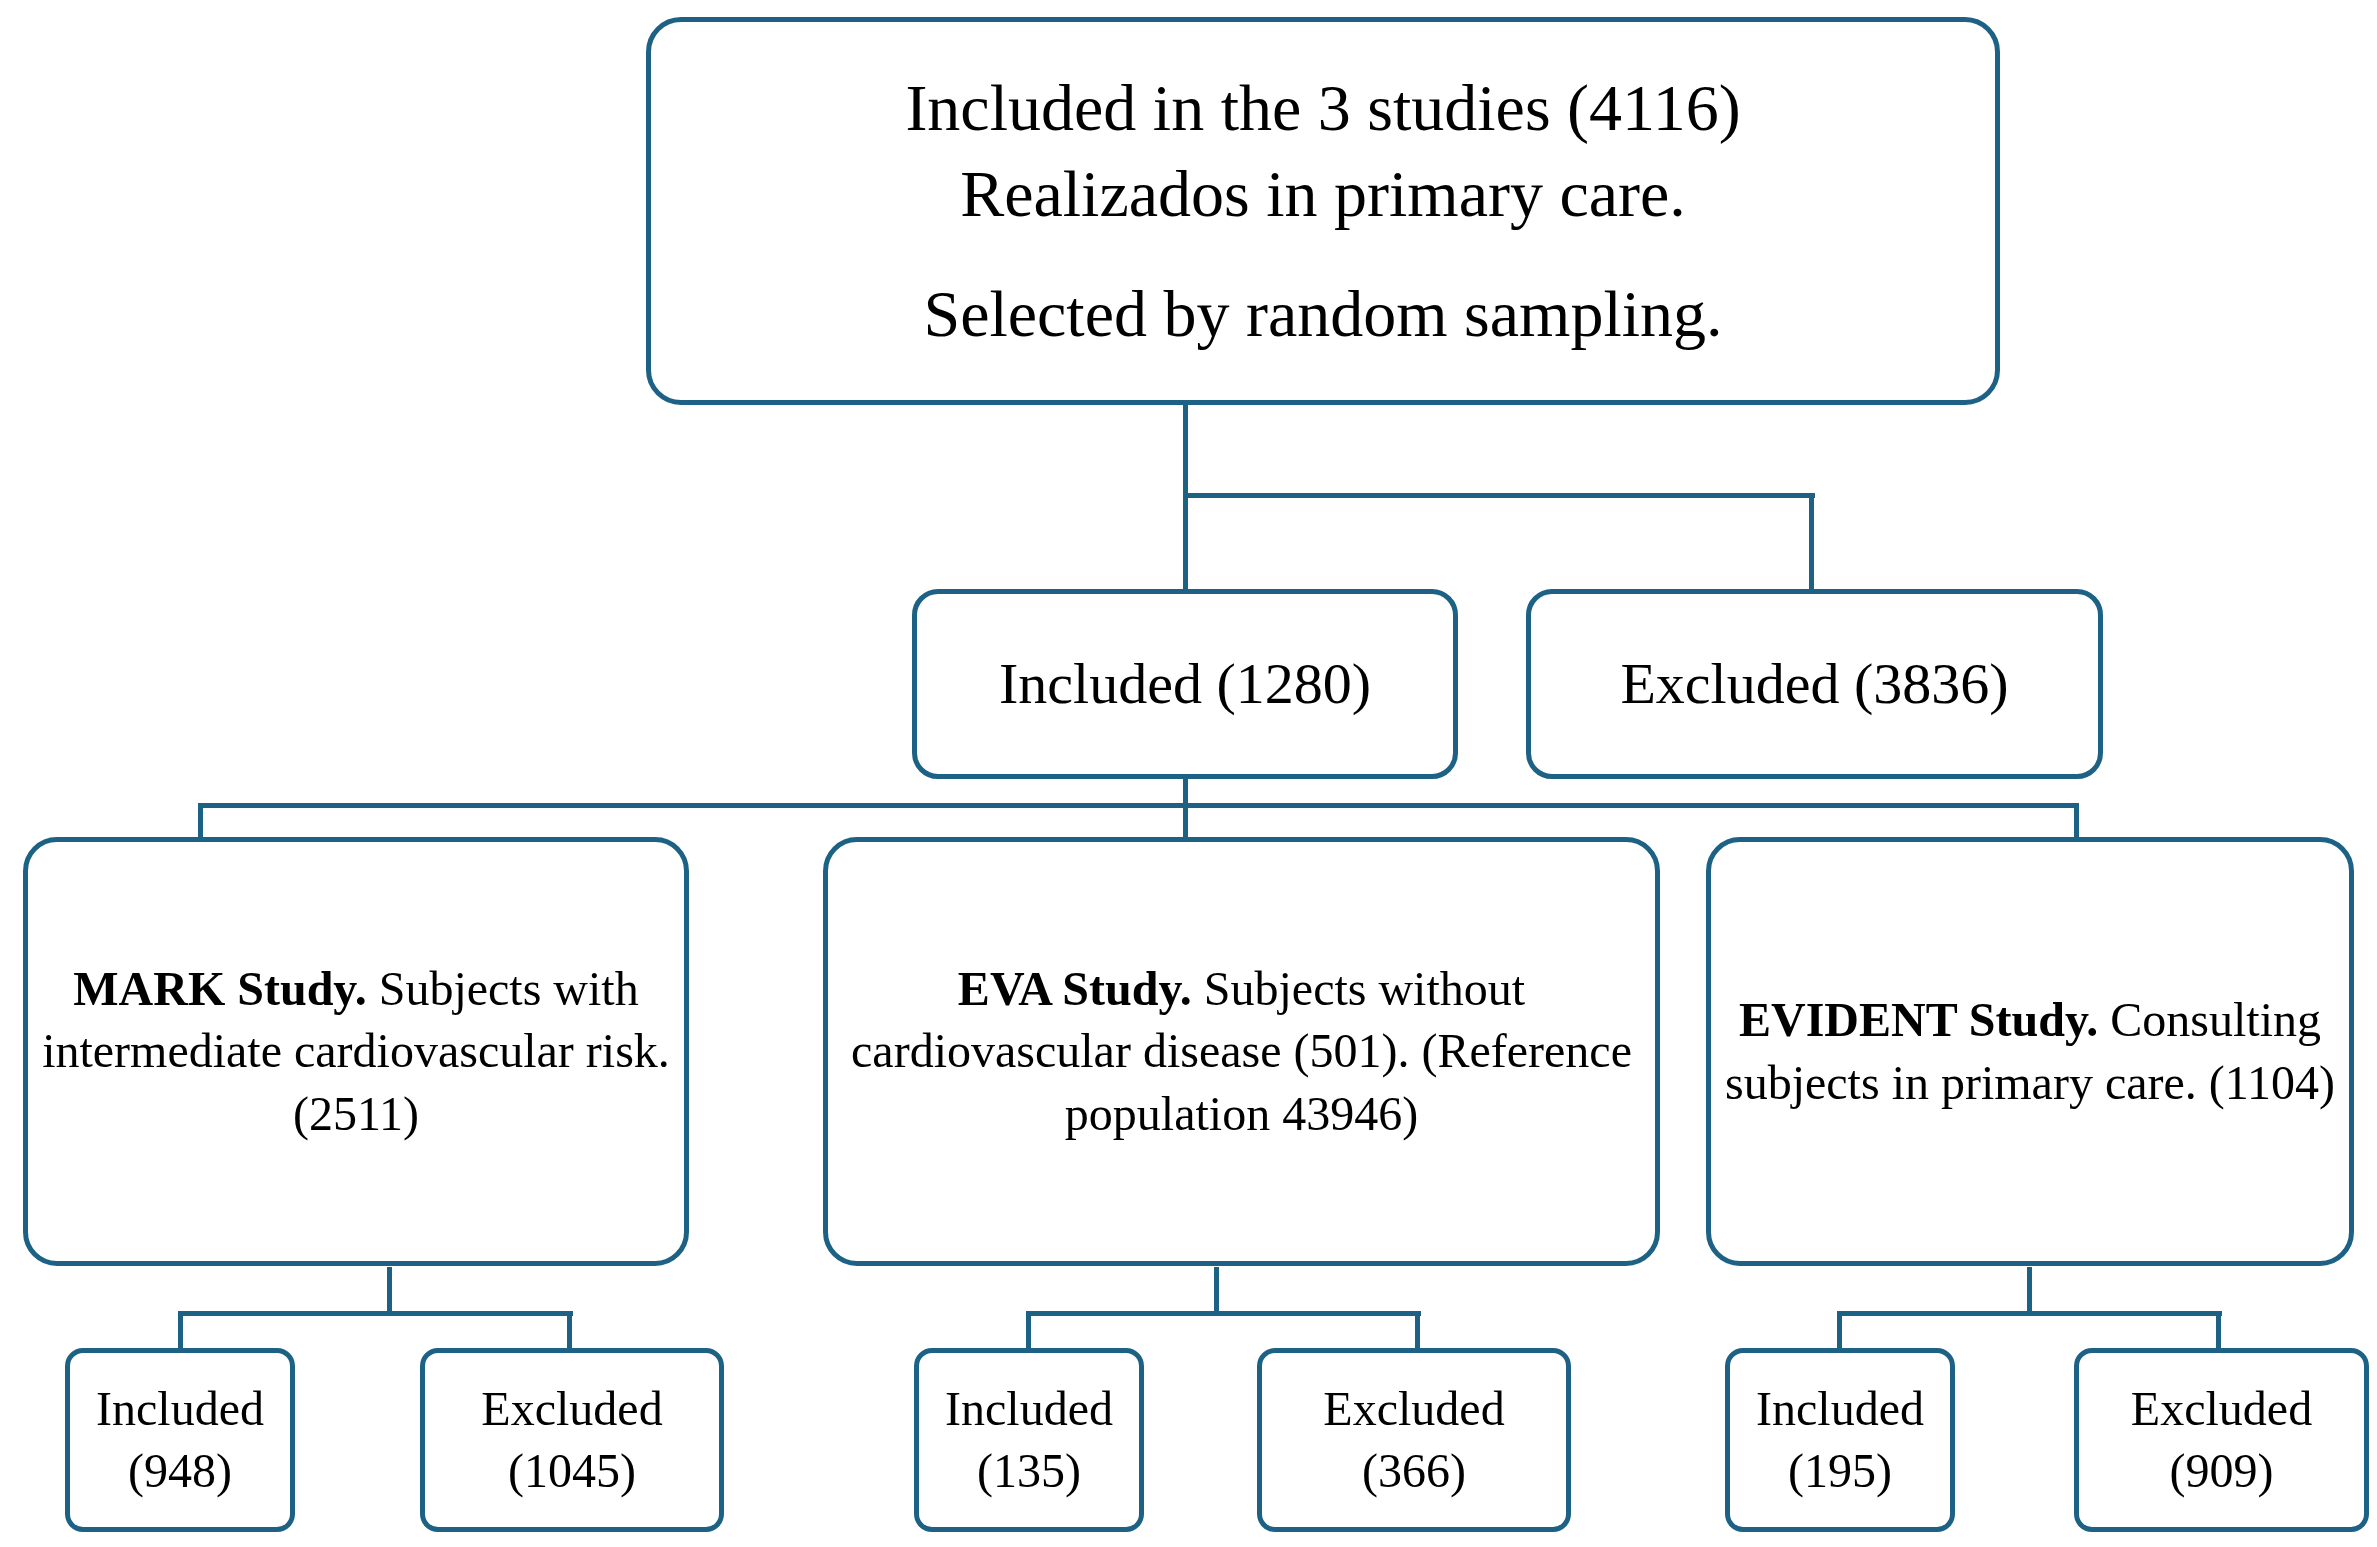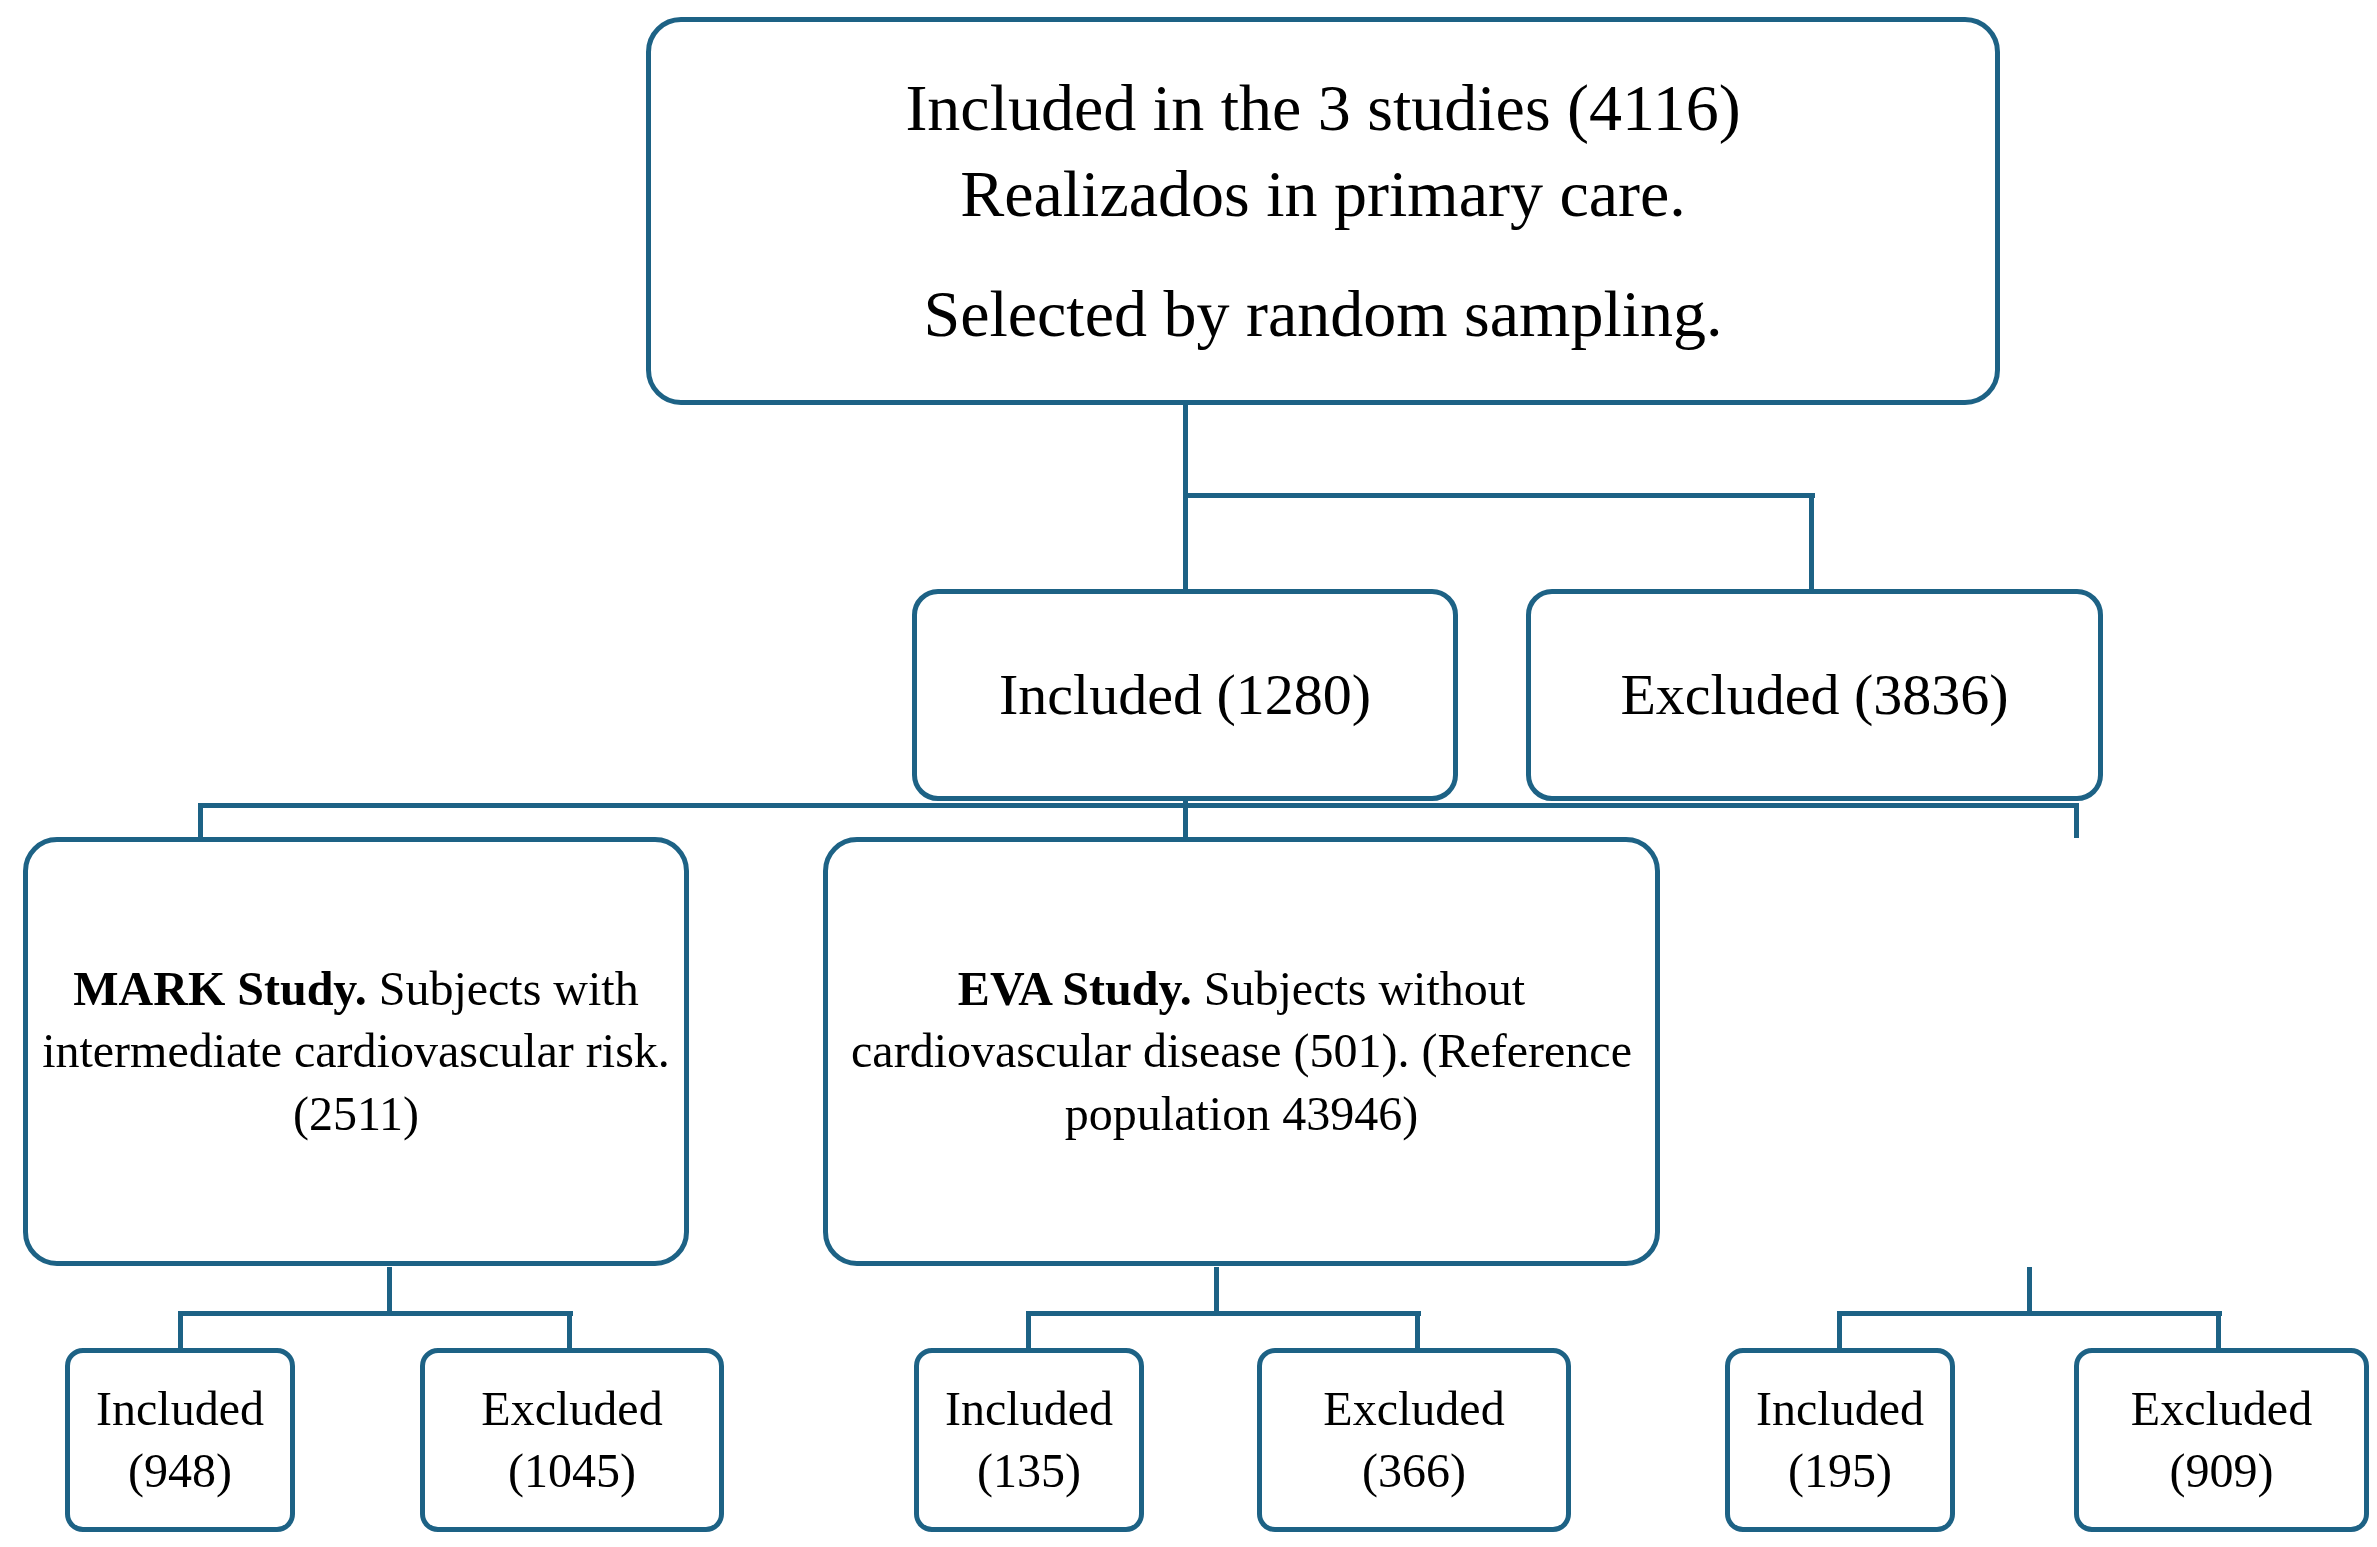--- a/index.html
+++ b/index.html
@@ -47,21 +47,21 @@
     width: 1354px;
     height: 388px;
     border-radius: 35px;
     font-size: 66px;
   }
   .node--root .line-gap { display:block; height: 35px; }
 
   
   .node--r2 {
     top: 589px;
-    height: 212px;
+    height: 190px;
     border-radius: 26px;
     font-size: 58px;
   }
   .node--included-main { left: 912px; width: 546px; }
   .node--excluded-main { left: 1526px; width: 577px; }
 
   
   .node--study {
     top: 837px;
     height: 429px;
@@ -136,20 +136,26 @@
     </span>
   </div>
 
   <div class="node node--study node--eva">
     <span class="node-text">
       <span class="bold-text">EVA Study.</span>
       <span>Subjects without cardiovascular disease (501). (Reference population 43946)</span>
     </span>
   </div>
 
+  <div class="node node--study node--evident">
+    <span class="node-text">
+      <span class="bold-text">EVIDENT Study.</span>
+      <span>Consulting subjects in primary care. (1104)</span>
+    </span>
+  </div>
 
   <div class="conn conn-v" style="left:387px; top:1267px; height:48px;"></div>
   <div class="conn conn-h" style="left:178px; top:1311px; width:395px;"></div>
   <div class="conn conn-v" style="left:178px; top:1311px; height:38px;"></div>
   <div class="conn conn-v" style="left:567px; top:1311px; height:38px;"></div>
 
   <div class="conn conn-v" style="left:1214px; top:1267px; height:48px;"></div>
   <div class="conn conn-h" style="left:1026px; top:1311px; width:395px;"></div>
   <div class="conn conn-v" style="left:1026px; top:1311px; height:38px;"></div>
   <div class="conn conn-v" style="left:1415px; top:1311px; height:38px;"></div>

